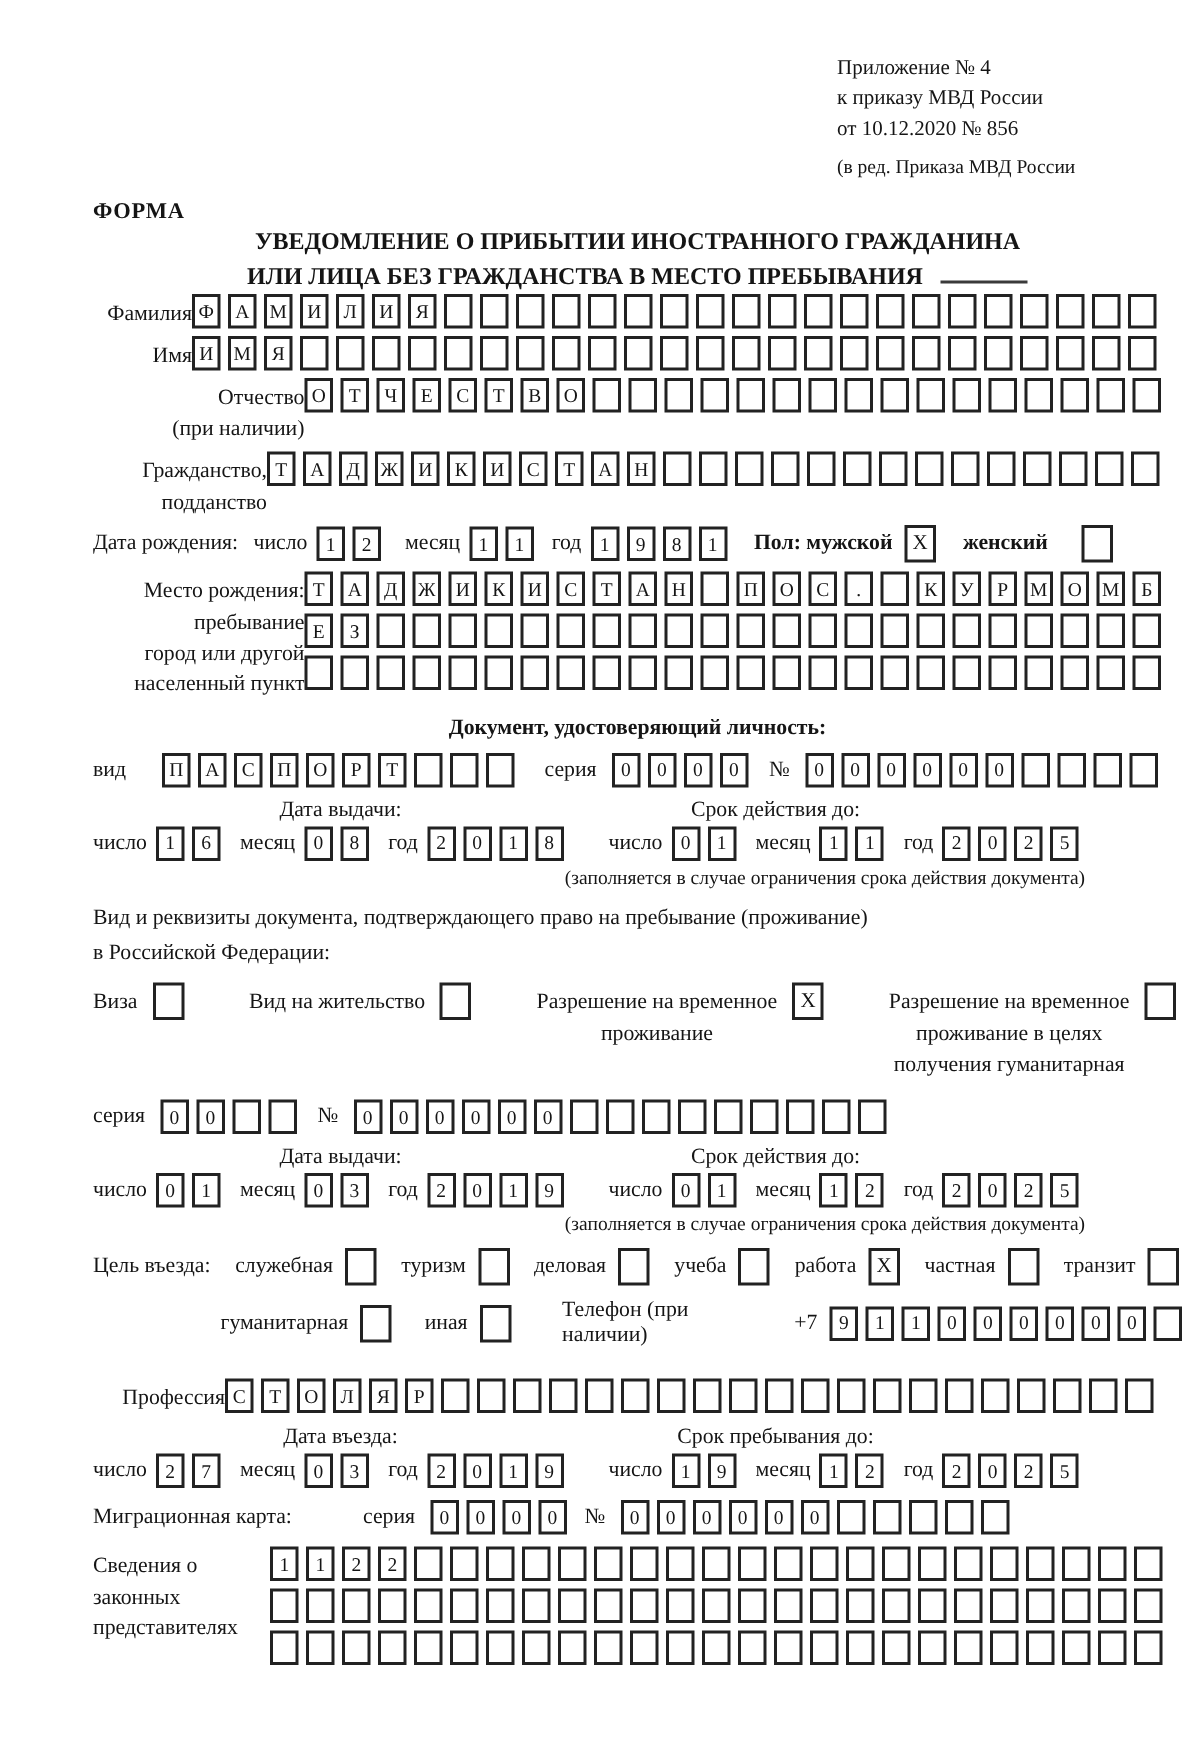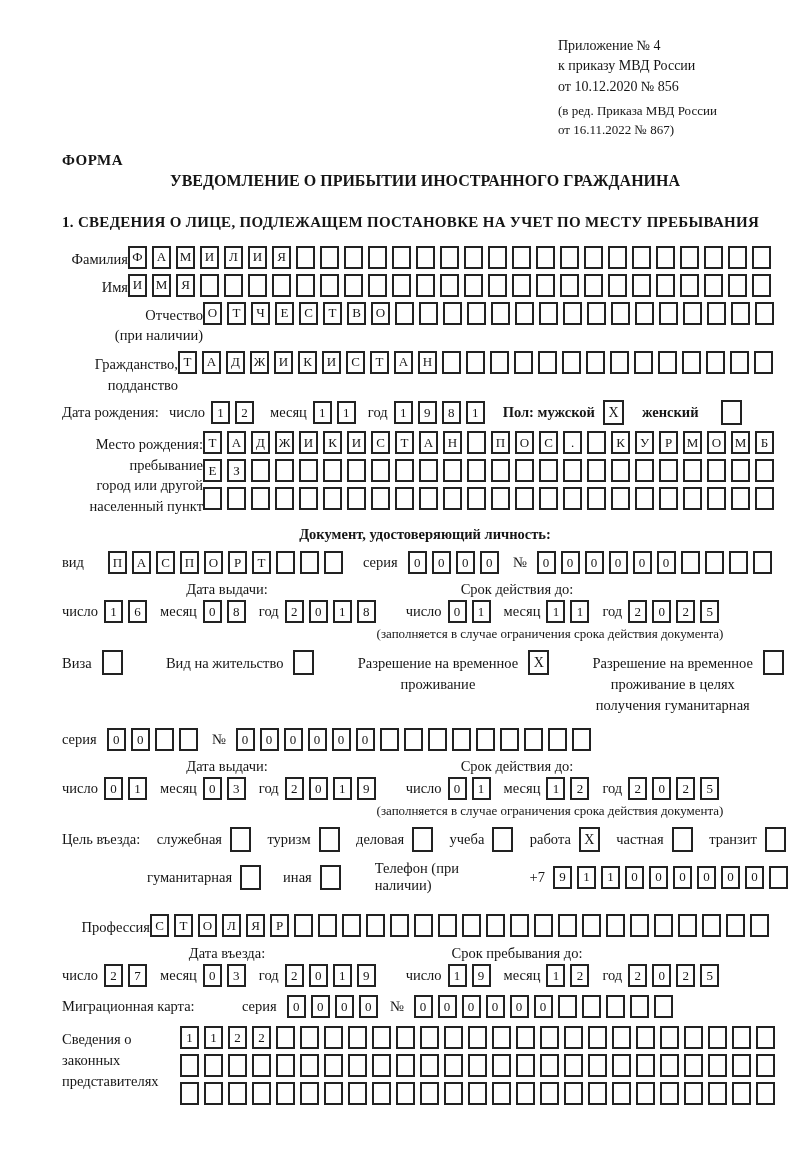--- a/index.html
+++ b/index.html
@@ -78,29 +78,28 @@
 </head>
 <body>
 
 <div class="page">
 
   <div class="appendix">
     <div>Приложение № 4</div>
     <div>к приказу МВД России</div>
     <div>от 10.12.2020 № 856</div>
     <div class="small first">(в ред. Приказа МВД России</div>
-    <div class="small">от 16.11.2022 № 867)</div>
   </div>
   <div class="forma">ФОРМА</div>
 
   <div class="title">
     <div>УВЕДОМЛЕНИЕ О ПРИБЫТИИ ИНОСТРАННОГО ГРАЖДАНИНА</div>
-  </div>
-
-  <div class="sec-head">1. СВЕДЕНИЯ О ЛИЦЕ, ПОДЛЕЖАЩЕМ ПОСТАНОВКЕ НА УЧЕТ ПО МЕСТУ ПРЕБЫВАНИЯ</div>
+    <div><span>ИЛИ ЛИЦА БЕЗ ГРАЖДАНСТВА В МЕСТО ПРЕБЫВАНИЯ</span><span class="title-underline"></span></div>
+  </div>
+
 
   <div class="row">
     <div class="lbl" style="width:66px">Фамилия</div>
     <div class="cells">
         <span class="cell">Ф</span>
         <span class="cell">А</span>
         <span class="cell">М</span>
         <span class="cell">И</span>
         <span class="cell">Л</span>
         <span class="cell">И</span>
@@ -421,20 +420,24 @@
       <span class="cells">
           <span class="cell">2</span>
           <span class="cell">0</span>
           <span class="cell">2</span>
           <span class="cell">5</span>
         </span>
     </span>
   </div>
   <div class="dcaption">(заполняется в случае ограничения срока действия документа)</div>
 
+  <div class="intro">
+    <div>Вид и реквизиты документа, подтверждающего право на пребывание (проживание)</div>
+    <div>в Российской Федерации:</div>
+  </div>
 
   <div class="opts">
     <div class="opt">
       <div class="opt-lbl left">
           <div>Виза</div>
         </div>
       <span class="checkbox"></span>
     </div>
     <div class="opt">
       <div class="opt-lbl left">

